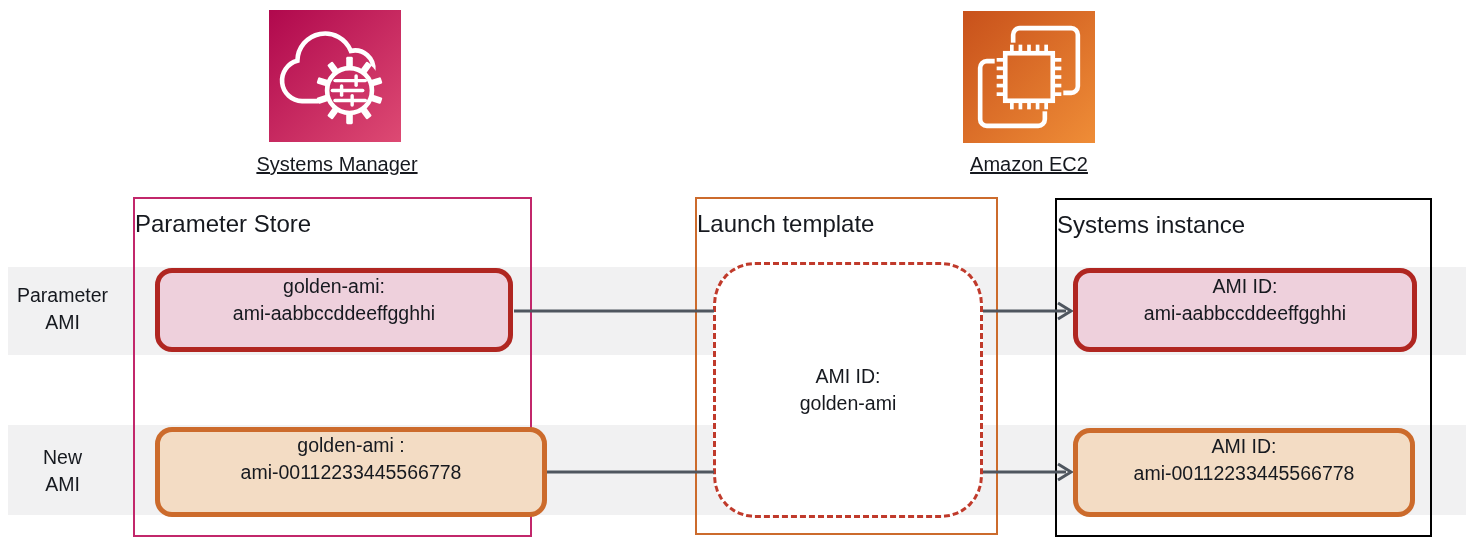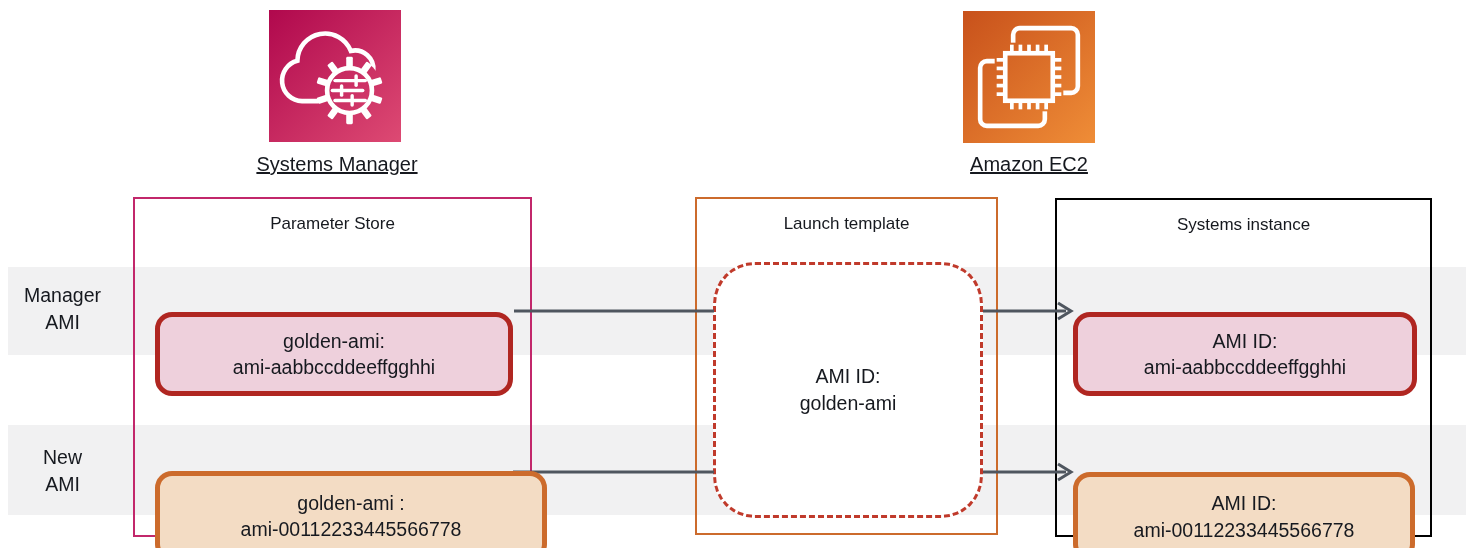--- a/index.html
+++ b/index.html
@@ -22,25 +22,25 @@
   .svc-label{
     position:absolute;z-index:2;width:260px;text-align:center;
     font-size:20px;line-height:24px;text-decoration:underline;
   }
   .svc-label.sm{left:207px;top:152px;}
   .svc-label.ec2{left:899px;top:152px;}
   .col-box{position:absolute;z-index:2;background:transparent;box-sizing:border-box;}
   .col-box.param{left:133px;top:197px;width:399px;height:340px;border:2px solid #c2276b;}
   .col-box.template{left:695px;top:197px;width:303px;height:338px;border:2px solid #cc6b2c;}
   .col-box.instance{left:1055px;top:198px;width:377px;height:339px;border:2.5px solid #000;}
-  .col-title{margin-top:13px;text-align:center;font-size:17px;line-height:24px;}
+  .col-title{margin-top:13px;text-align:left;font-size:24px;line-height:24px;}
   .chip{
     position:absolute;z-index:5;box-sizing:border-box;border-radius:17px;
-    display:flex;align-items:center;justify-content:center;text-align:center;
-    font-size:19.5px;line-height:26.5px;white-space:pre-line;margin-top:44px;
+    display:flex;align-items:flex-start;justify-content:center;text-align:center;
+    font-size:19.5px;line-height:26.5px;white-space:pre-line;
   }
   .chip.pink{border:5px solid #b02621;background:#eed0dc;}
   .chip.tan{border:5px solid #cc6b2c;background:#f3dcc4;}
   .chip.c1{left:155px;top:268px;width:358px;height:84px;}
   .chip.c2{left:155px;top:427px;width:392px;height:90px;}
   .chip.c3{left:1073px;top:268px;width:344px;height:84px;}
   .chip.c4{left:1073px;top:428px;width:342px;height:89px;}
   .dashed-box{
     position:absolute;z-index:3;box-sizing:border-box;
     left:713px;top:262px;width:270px;height:256px;
@@ -51,21 +51,21 @@
   .connectors{position:absolute;left:0;top:0;z-index:4;pointer-events:none;}
 </style>
 </head>
 <body>
 
 <div class="canvas">
 
   <div class="band b1"></div>
   <div class="band b2"></div>
 
-  <div class="row-label r1">Manager
+  <div class="row-label r1">Parameter
 AMI</div>
   <div class="row-label r2">New
 AMI</div>
 
   <svg class="svc-icon sm" width="132" height="132" viewBox="0 0 100 100">
     <defs>
       <linearGradient id="gsm" gradientUnits="userSpaceOnUse" x1="0" y1="0" x2="100" y2="100">
         <stop offset="0" stop-color="#b0084d"></stop>
           <stop offset="1" stop-color="#dd4a73"></stop>
       </linearGradient>

